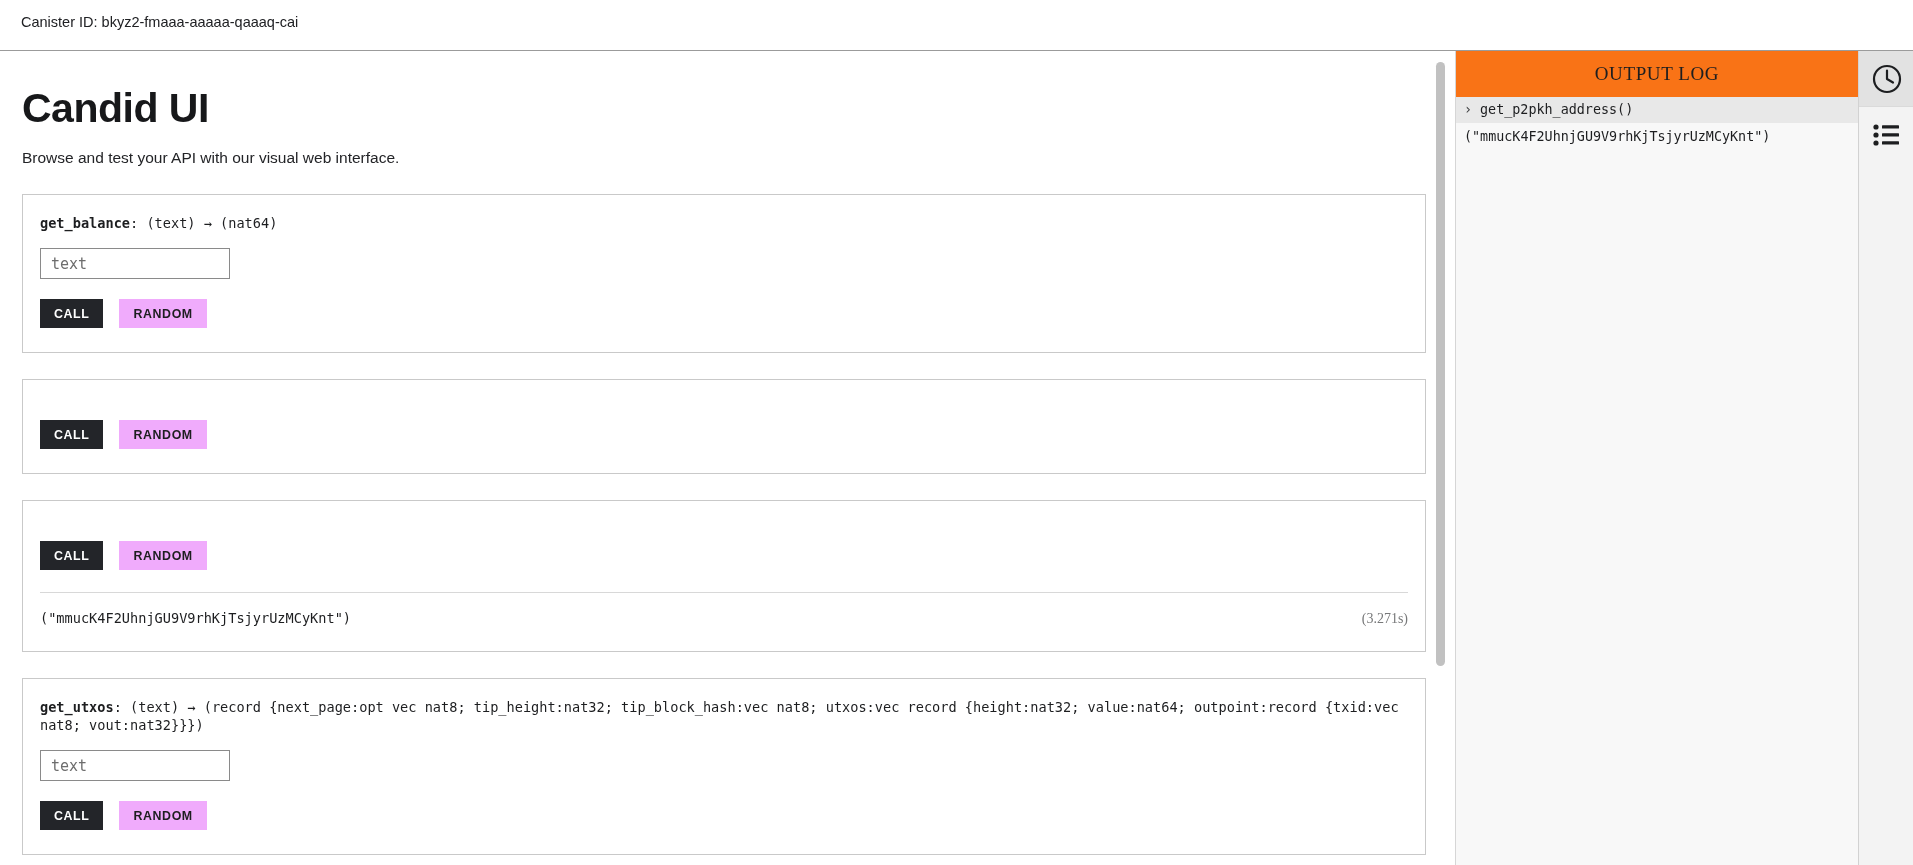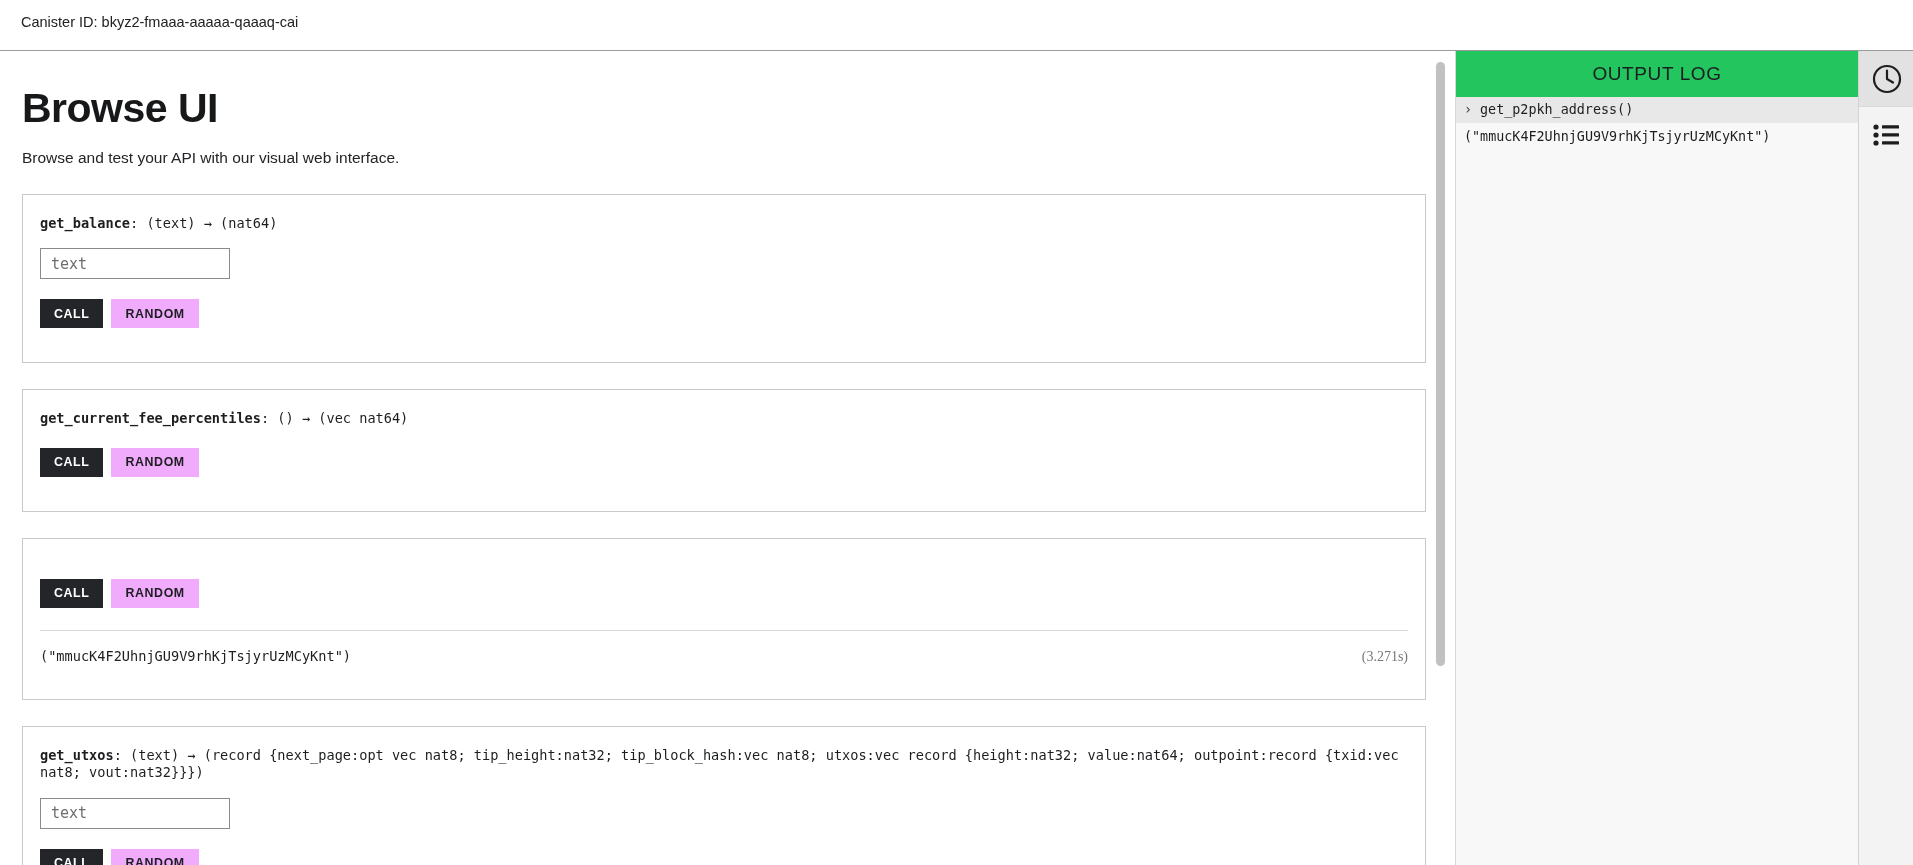--- a/index.html
+++ b/index.html
@@ -52,21 +52,21 @@
     margin: 17px 0 0 0;
     font-size: 15.5px; color: #232427;
   }
 
   
   .method {
     position: relative;
     margin-top: 26px;
     border: 1px solid #c9c9c9;
     background: #ffffff;
-    padding: 20px 17px 34px 17px;
+    padding: 20px 17px 24px 17px;
   }
   .method.first { margin-top: 27px; }
   .sig {
     font-family: "DejaVu Sans Mono", "Liberation Mono", monospace;
     font-size: 13.6px;
     line-height: 1.28;
     color: #1d1e20;
     word-break: break-word;
   }
   .sig b { font-weight: bold; }
@@ -78,21 +78,21 @@
     border: 1px solid #8a8a8a;
     background: #fff;
     display: flex; align-items: center;
     padding: 0 10px;
   }
   .field .ph {
     font-family: "DejaVu Sans Mono", "Liberation Mono", monospace;
     font-size: 15px; color: #6d6d6d;
   }
 
-  .btn-row { margin-top: 20px; display: flex; gap: 8px; }
+  .btn-row { margin-top: 20px; display: flex; gap: 16px; }
   .btn {
     height: 29px; padding: 0 14px;
     display: inline-flex; align-items: center; justify-content: center;
     font-size: 12.4px; font-weight: bold; letter-spacing: 0.6px;
     border: none; cursor: pointer;
     font-family: "Liberation Sans", sans-serif;
   }
   .btn-call { background: #232529; color: #ffffff; }
   .btn-random { background: #f0abfc; color: #1d1e20; }
 
@@ -132,21 +132,22 @@
   .log-panel {
     position: absolute; left: 1455px; top: 0;
     width: 403px; height: 814px;
     background: #f8f8f8;
     border-left: 1px solid #d6d6d6;
   }
   .log-header {
     height: 46px;
     display: flex; align-items: center; justify-content: center;
     font-size: 19px; letter-spacing: 0.6px; color: #1d1e20;
-    background: #22c55e;
+    background: #f97316;
+    font-family: Liberation Serif, serif;
   }
   .log-entry-head {
     background: #e8e8e8;
     padding: 5px 8px 6px 8px;
     font-family: "DejaVu Sans Mono", "Liberation Mono", monospace;
     font-size: 13.4px; color: #1d1e20;
     display: flex; gap: 8px; align-items: baseline;
   }
   .chev { color: #3b3c3e; }
   .log-entry-body {
@@ -180,40 +181,37 @@
 
   <div class="canister-bar">
     <div class="canister-text">Canister ID: bkyz2-fmaaa-aaaaa-qaaaq-cai</div>
   </div>
 
   <div class="body-area">
 
     <div class="main-col">
       <div class="main-inner">
 
-        <h1 class="title">Browse UI</h1>
+        <h1 class="title">Candid UI</h1>
         <p class="subtitle">Browse and test your API with our visual web interface.</p>
 
         <div class="method first">
           <div class="sig">
             <b>get_balance</b><span class="plain">: (text) → (nat64)</span>
           </div>
           <div class="field">
             <span class="ph">text</span>
           </div>
           <div class="btn-row">
             <button class="btn btn-call">CALL</button>
             <button class="btn btn-random">RANDOM</button>
           </div>
         </div>
 
         <div class="method">
-          <div class="sig">
-            <b>get_current_fee_percentiles</b><span class="plain">: () → (vec nat64)</span>
-          </div>
           <div class="btn-row">
             <button class="btn btn-call">CALL</button>
             <button class="btn btn-random">RANDOM</button>
           </div>
         </div>
 
         <div class="method">
           <div class="btn-row">
             <button class="btn btn-call">CALL</button>
             <button class="btn btn-random">RANDOM</button>

